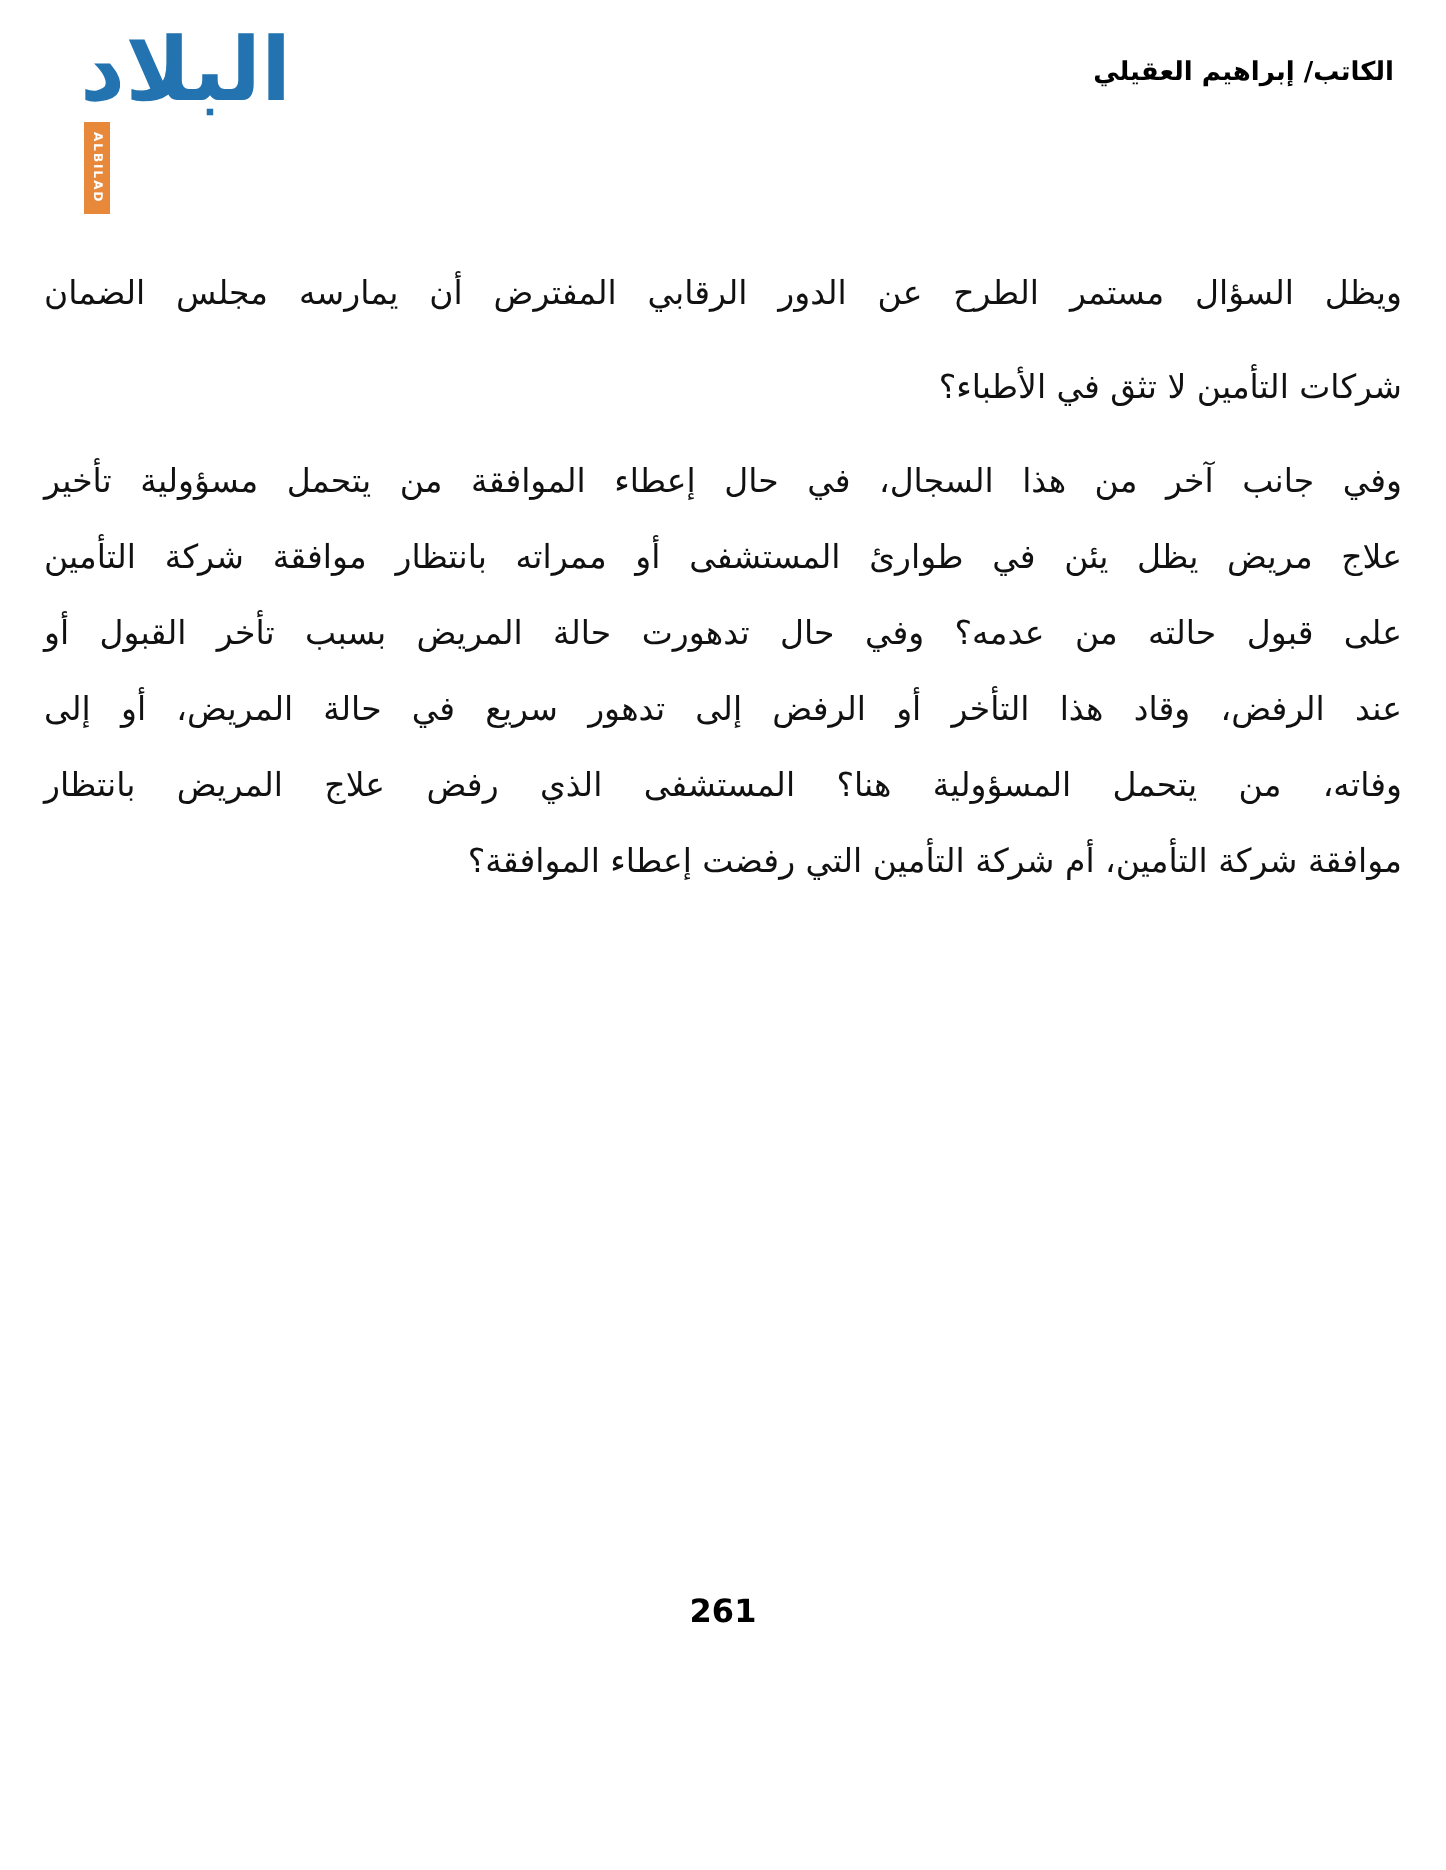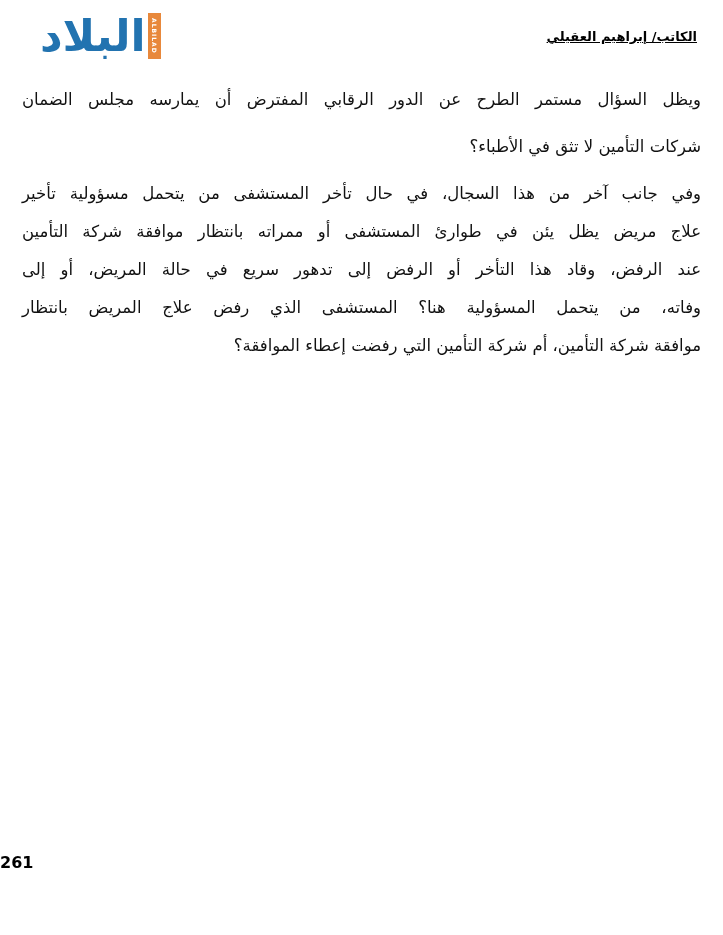--- a/index.html
+++ b/index.html
@@ -17,21 +17,21 @@
 
   
   .page-header {
     display: flex;
     justify-content: space-between;
     align-items: flex-start;
     padding: 12px 26px 0 40px;
   }
   .logo {
     display: flex;
-    flex-direction: row;
+    flex-direction: column;
     align-items: flex-start;
     direction: ltr;
   }
   .logo-ar {
     font-size: 44px;
     font-weight: bold;
     line-height: 48px;
     letter-spacing: -1px;
     direction: rtl;
     font-family: "DejaVu Sans", sans-serif;
@@ -55,21 +55,20 @@
     white-space: nowrap;
     font-family: "DejaVu Sans", sans-serif;
   }
   .byline {
     margin-top: 17px;
     font-size: 13px;
     font-weight: bold;
     color: #000000;
     direction: rtl;
     text-align: right;
-    text-decoration: underline;
   }
 
   
   .article {
     direction: rtl;
     padding: 0 22px;
     margin-top: 21px;
     color: #111111;
   }
   .paragraph { margin-bottom: 9px; }
@@ -77,23 +76,24 @@
     font-size: 16.5px;
     line-height: 38px;
     text-align: justify;
     text-align-last: justify;
   }
   .text-line.last { text-align-last: right; }
 
   
   .page-footer {
     position: absolute;
-    top: 853px;
+    top: 796px;
     left: 0;
     right: 0;
+    text-align: center;
   }
   .page-number {
     display: inline-block;
     font-size: 16px;
     font-weight: bold;
     color: #000000;
   }
 </style>
 </head>
 <body>
@@ -112,22 +112,23 @@
 
   <main class="article">
 
   <div class="paragraph">
         <div class="text-line">ويظل السؤال مستمر الطرح عن الدور الرقابي المفترض أن يمارسه مجلس الضمان</div>
       </div>
       <div class="paragraph">
         <div class="text-line last">شركات التأمين لا تثق في الأطباء؟</div>
       </div>
       <div class="paragraph">
-        <div class="text-line">وفي جانب آخر من هذا السجال، في حال تأخر المستشفى من يتحمل مسؤولية تأخير</div>
+        <div class="text-line">وفي جانب آخر من هذا السجال، في حال إعطاء الموافقة من يتحمل مسؤولية تأخير</div>
         <div class="text-line">علاج مريض يظل يئن في طوارئ المستشفى أو ممراته بانتظار موافقة شركة التأمين</div>
+        <div class="text-line">على قبول حالته من عدمه؟ وفي حال تدهورت حالة المريض بسبب تأخر القبول أو</div>
         <div class="text-line">عند الرفض، وقاد هذا التأخر أو الرفض إلى تدهور سريع في حالة المريض، أو إلى</div>
         <div class="text-line">وفاته، من يتحمل المسؤولية هنا؟ المستشفى الذي رفض علاج المريض بانتظار</div>
         <div class="text-line last">موافقة شركة التأمين، أم شركة التأمين التي رفضت إعطاء الموافقة؟</div>
       </div>
       <div class="paragraph">
       </div>
     </main>
 
   <footer class="page-footer">
     <span class="page-number">261</span>

